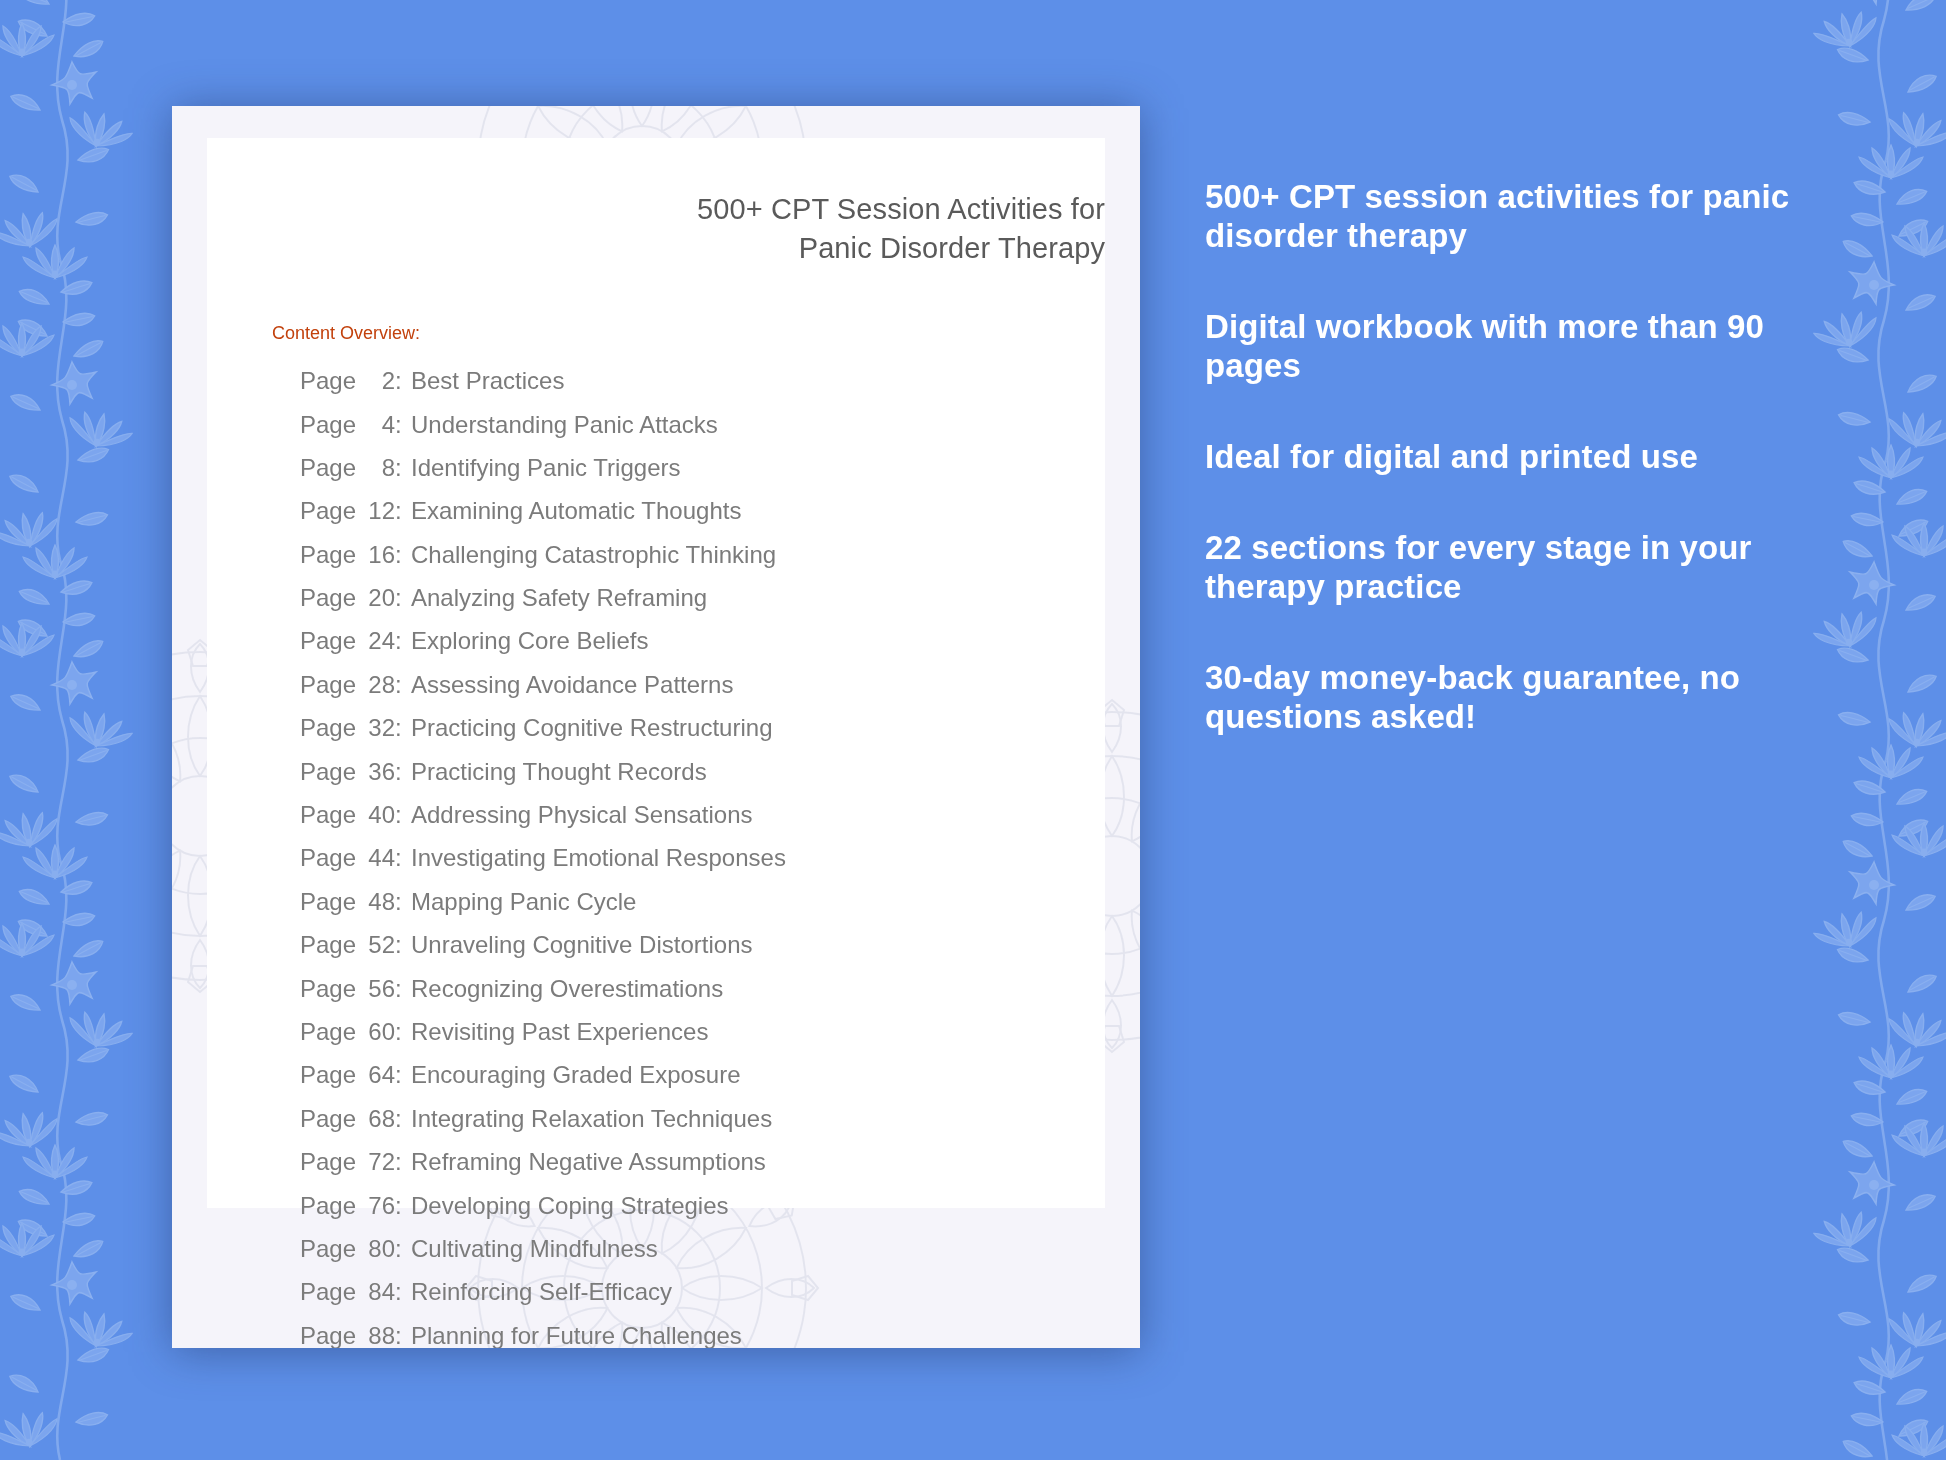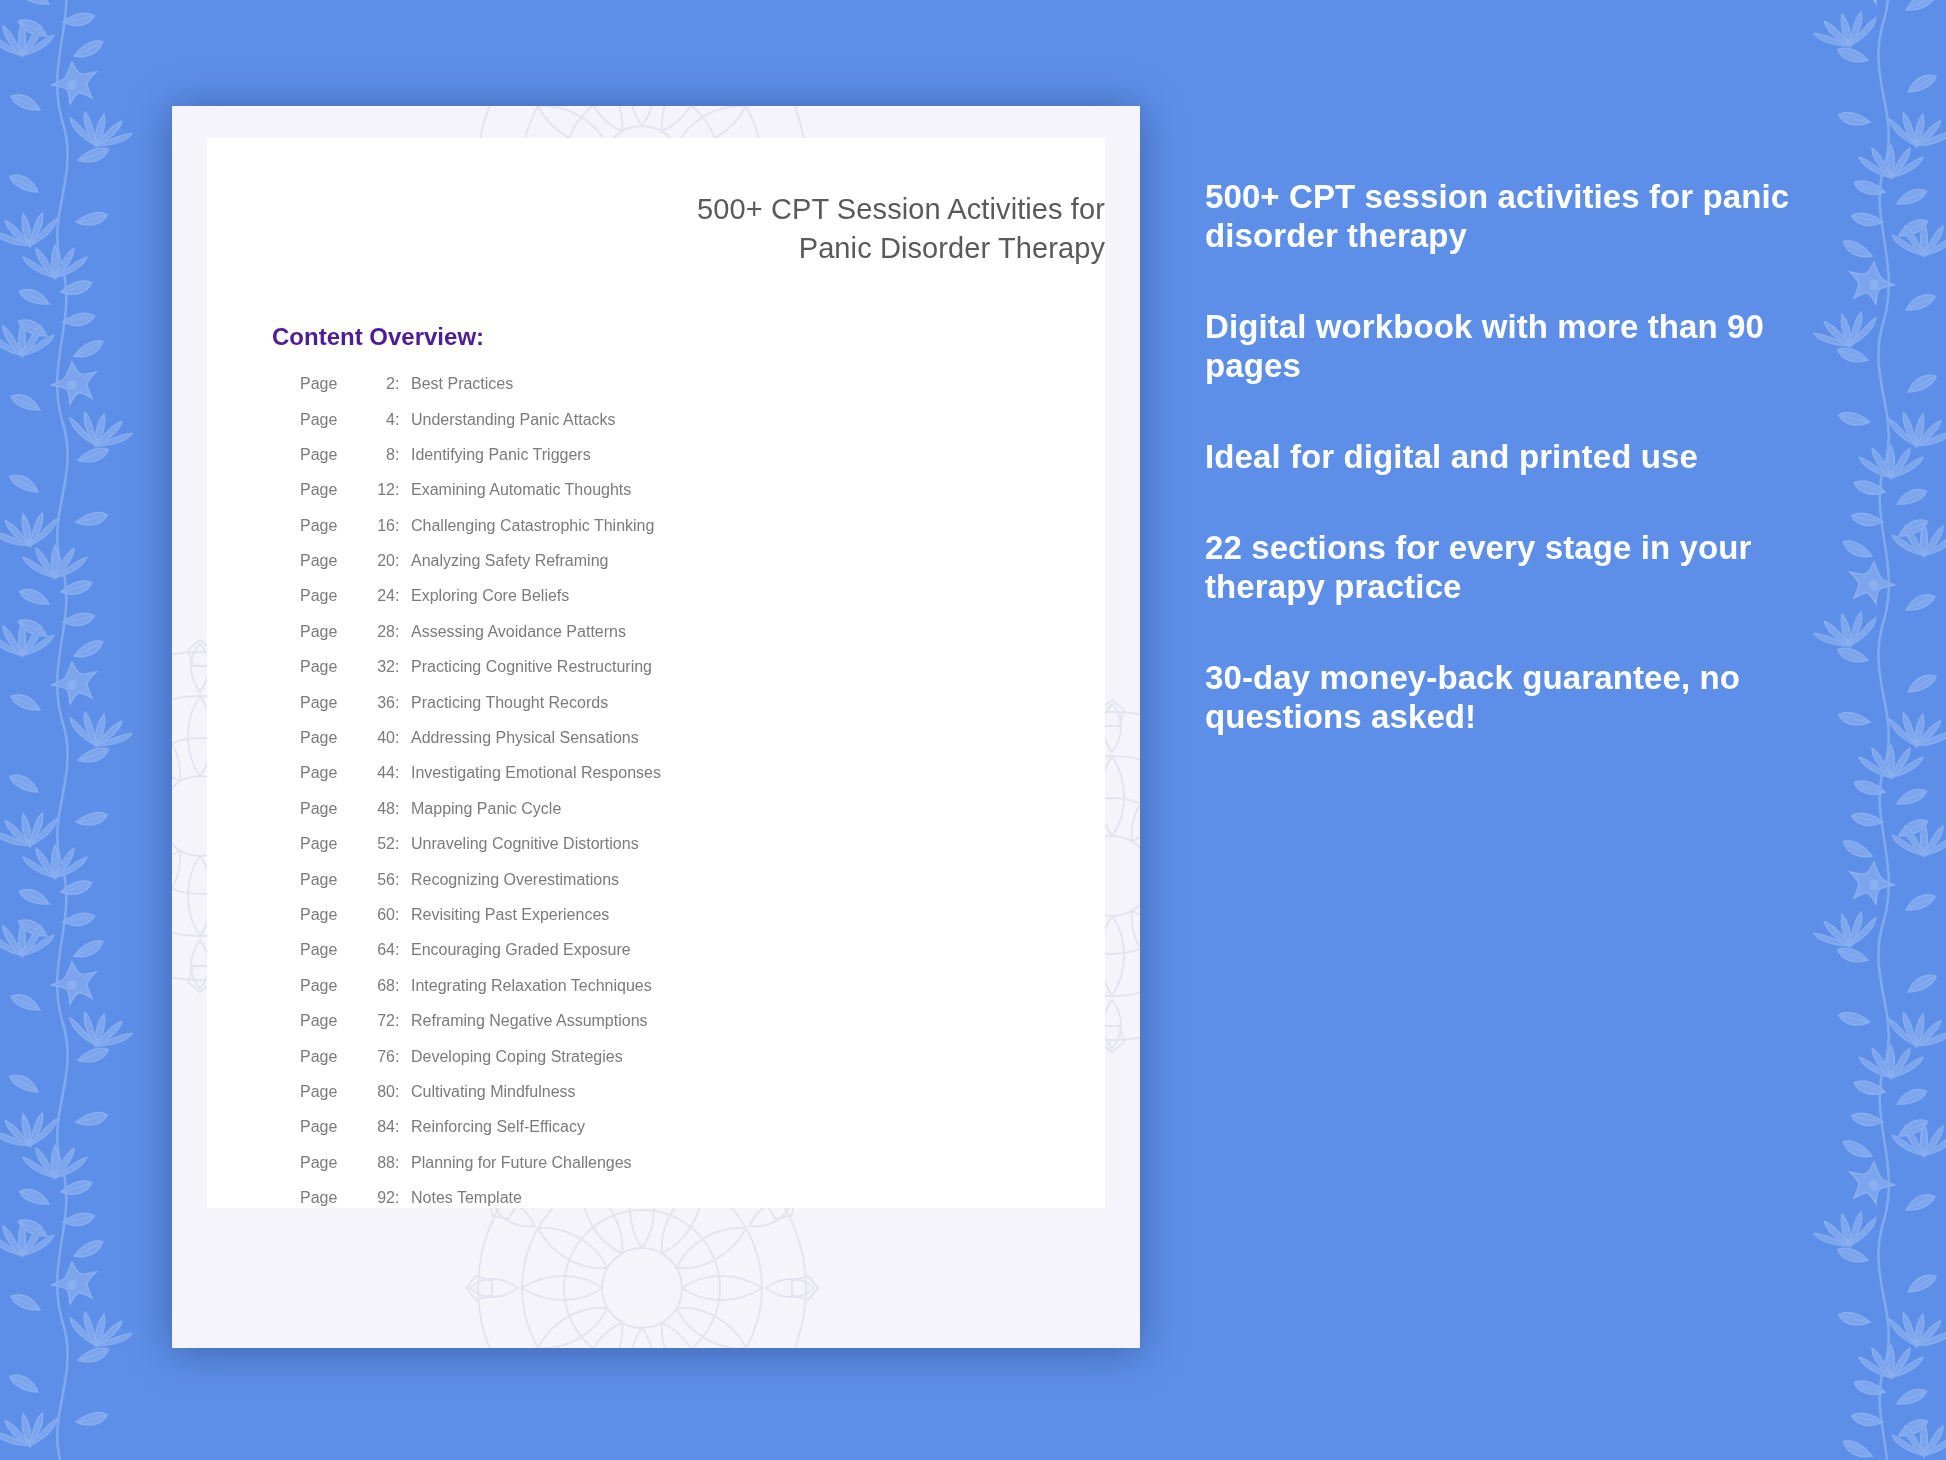--- a/index.html
+++ b/index.html
@@ -93,35 +93,35 @@
     color: #5a5a5a;
     font-size: 29px;
     font-weight: 400;
     line-height: 1.33;
     letter-spacing: 0.1px;
   }
 
   .content-overview-label {
     margin-top: 56px;
     margin-left: 65px;
-    color: #4c1d95;
-    font-size: 24px;
-    font-weight: 700;
+    color: #c2410c;
+    font-size: 18px;
+    font-weight: 400;
   }
 
   .toc {
     margin-top: 25px;
     margin-left: 93px;
     list-style: none;
   }
   .toc li {
     display: flex;
     align-items: baseline;
     color: #7b7b7b;
-    font-size: 16px;
+    font-size: 24px;
     line-height: 1;
     margin-bottom: 19.4px;
     white-space: nowrap;
   }
   .toc .pg-word  { width: 57px; }
   .toc .pg-num   { width: 38px; text-align: right; }
   .toc .pg-colon { width: 16px; }
   .toc .pg-title { }
 </style>
 </head>

